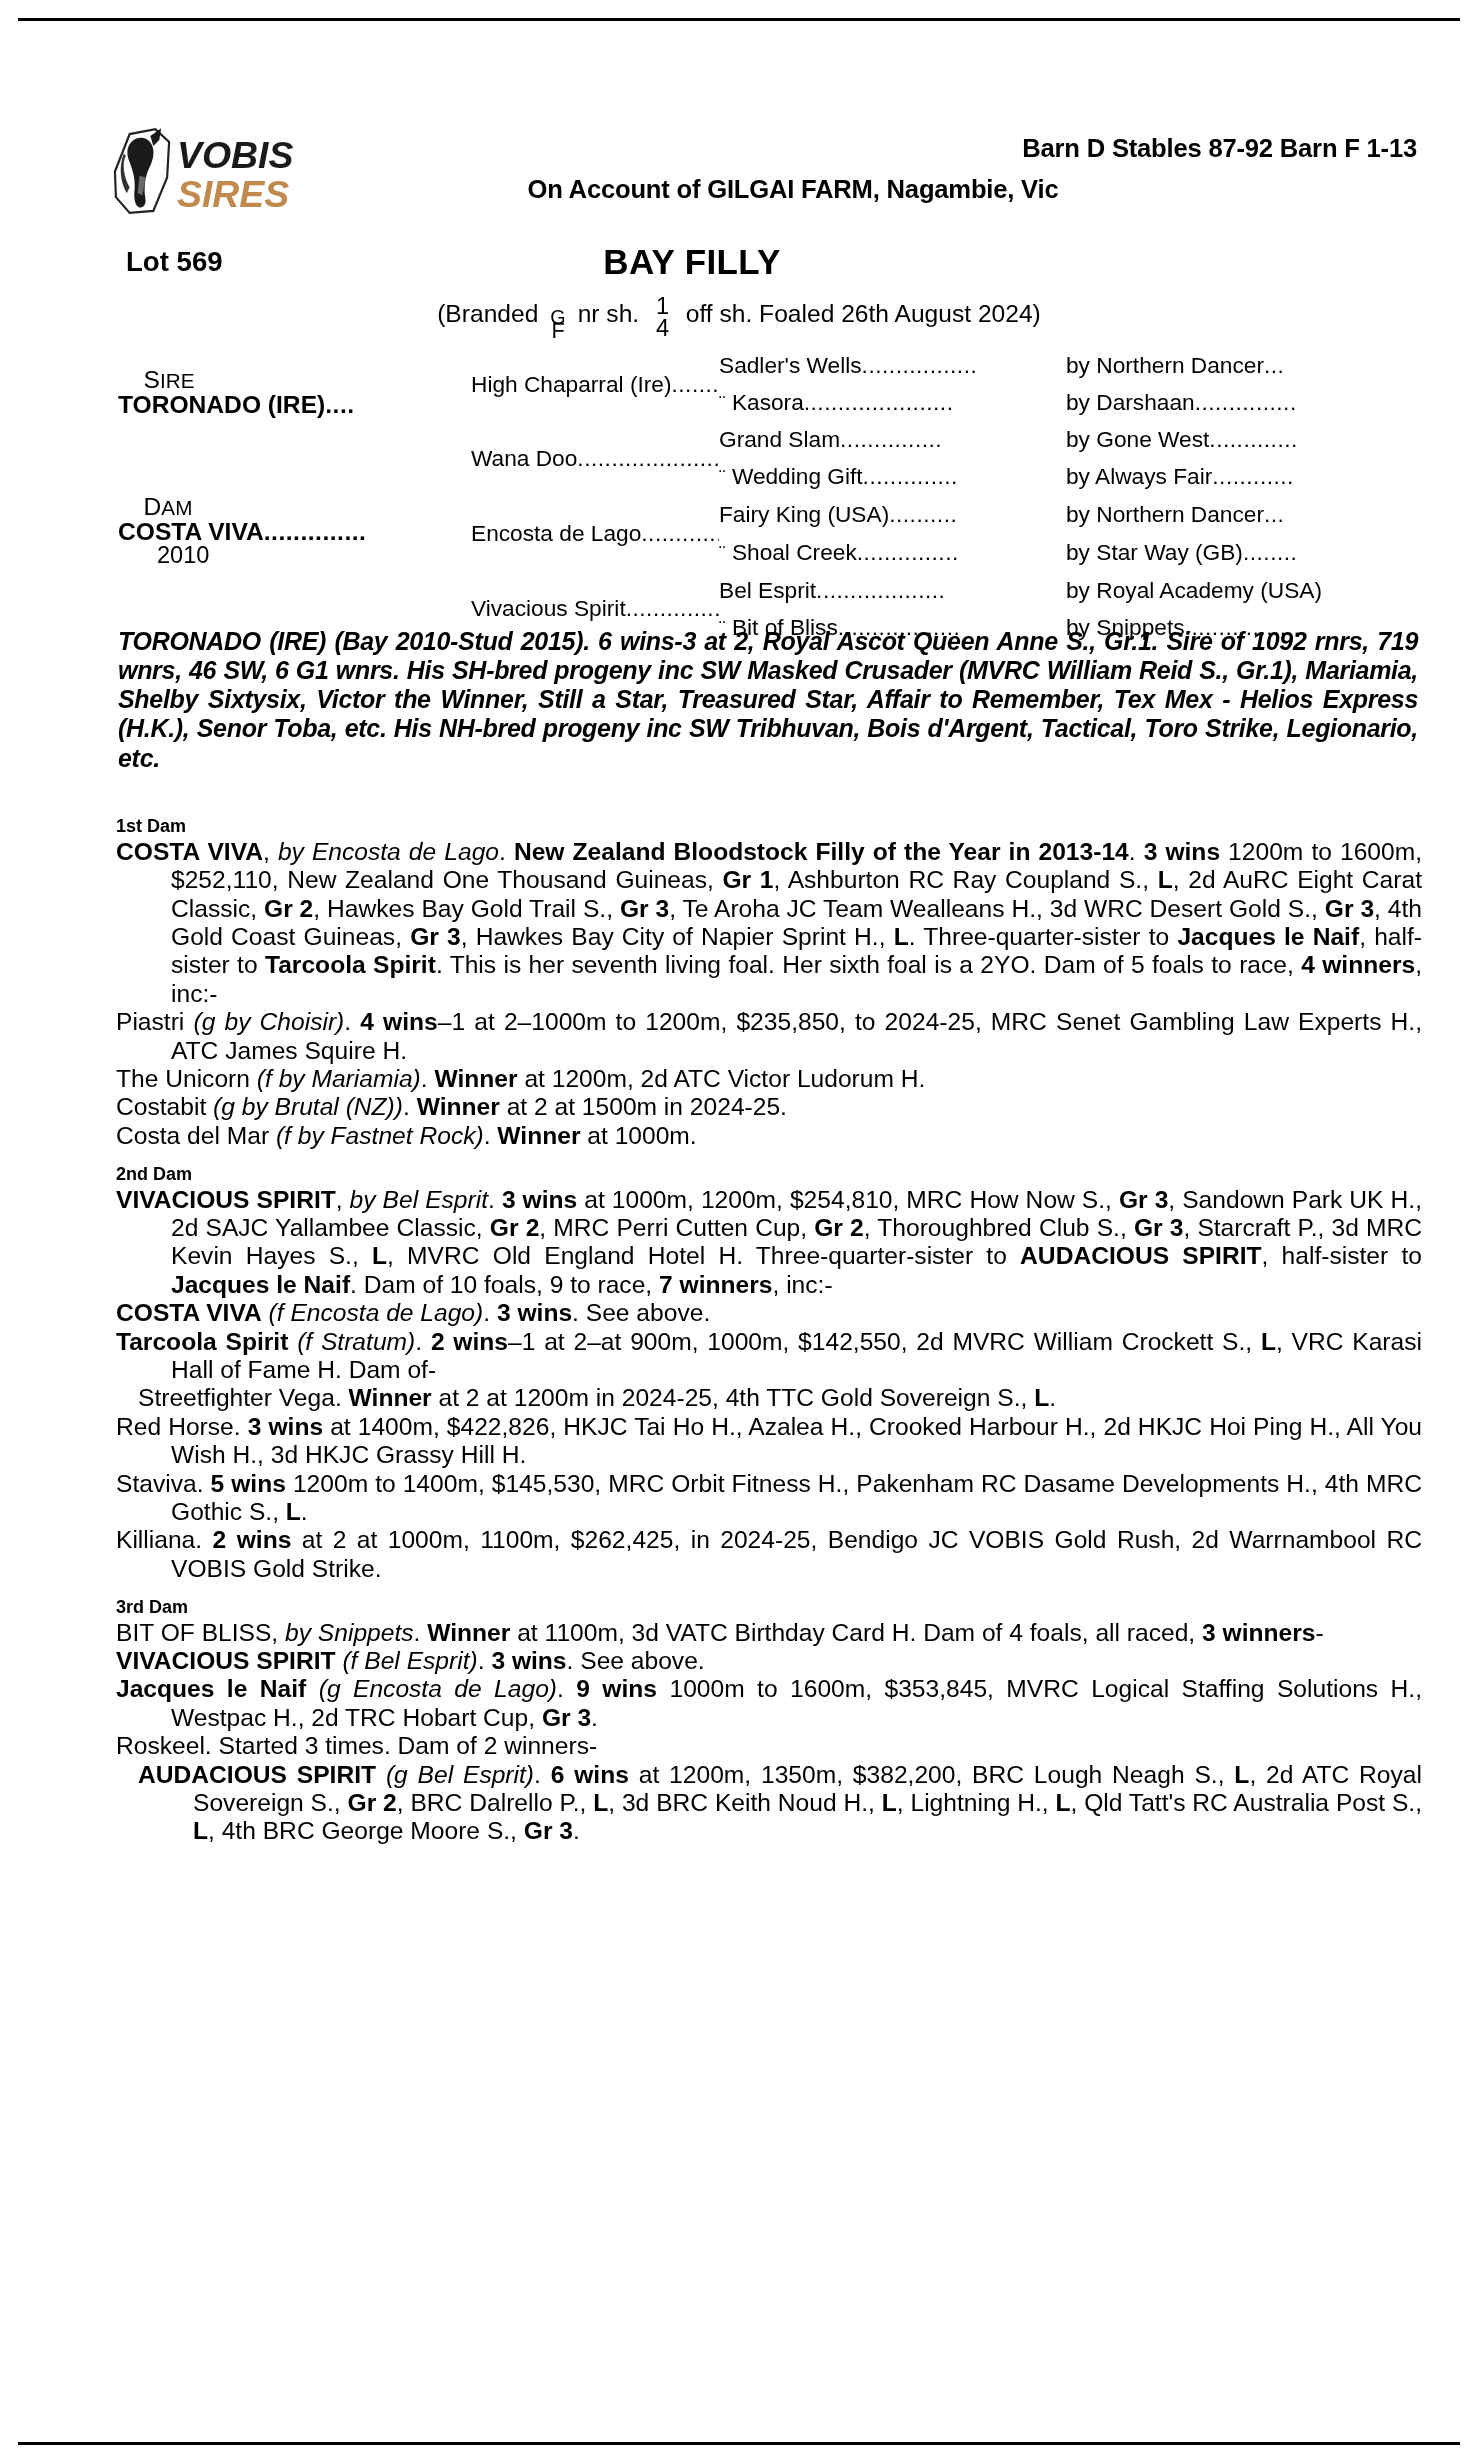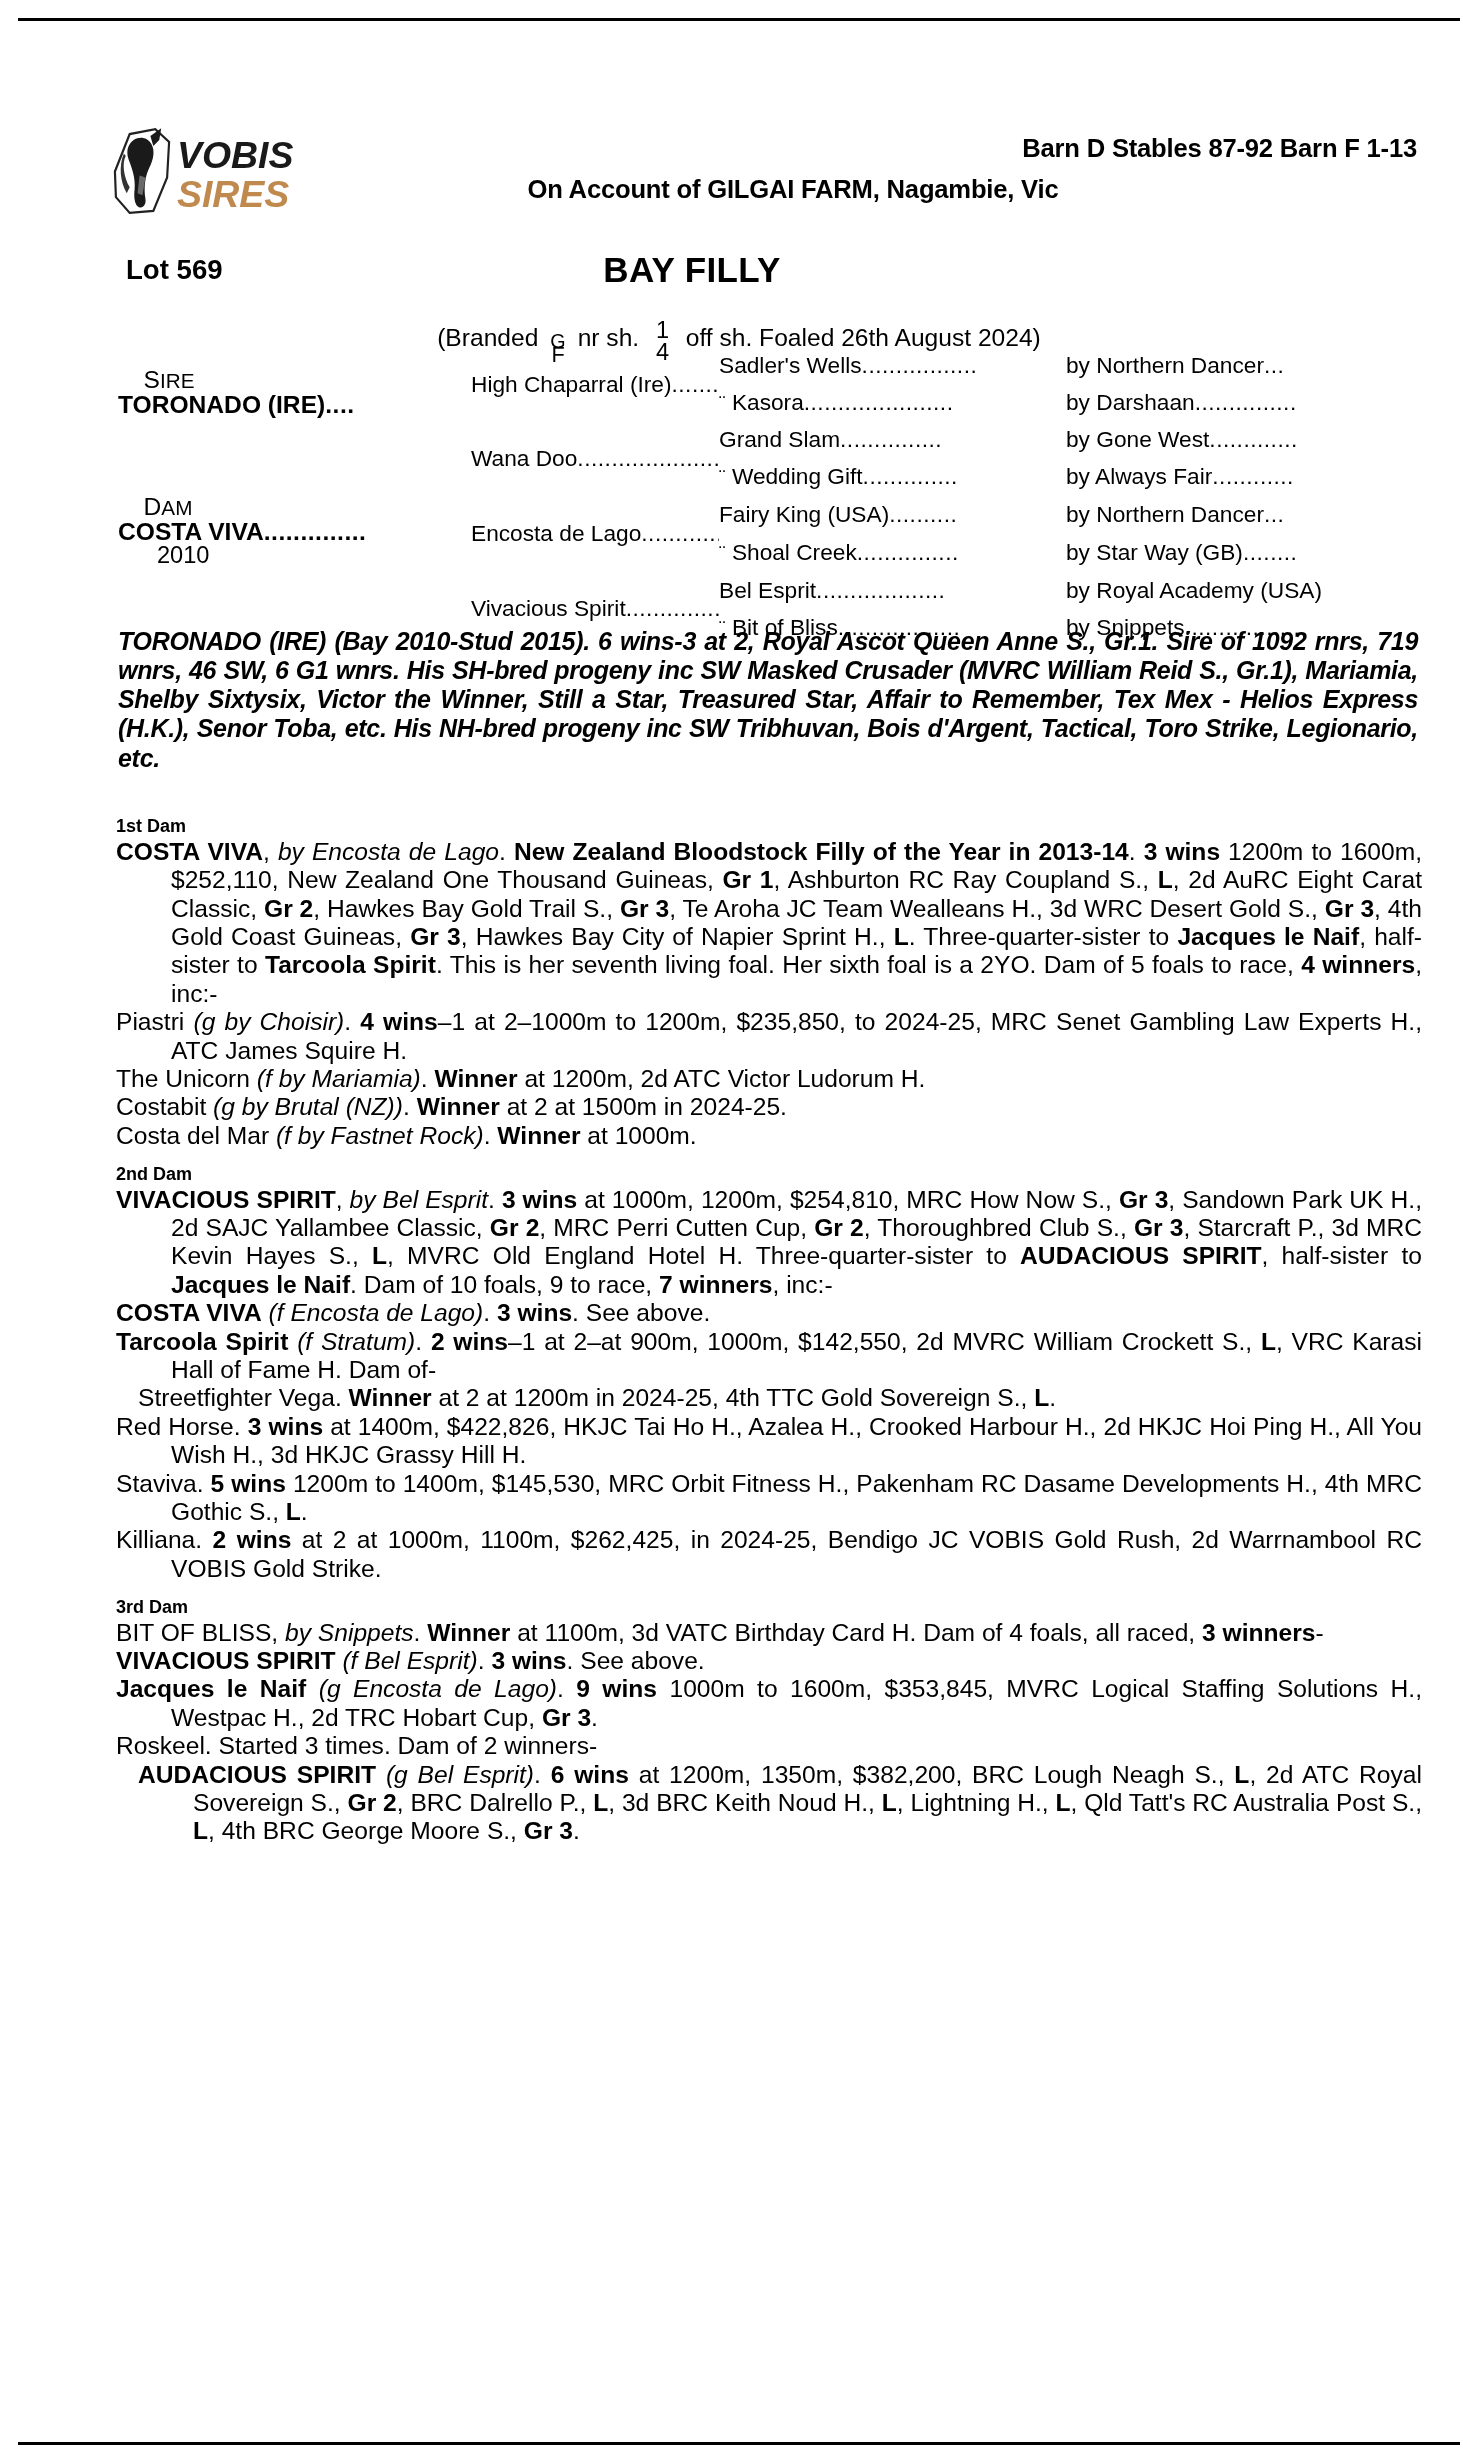--- a/index.html
+++ b/index.html
@@ -67,21 +67,20 @@
     padding-left: 108px;
     box-sizing: border-box;
     letter-spacing: -0.2px;
   }
 
   .lot-row {
     position: absolute;
     top: 246px;
     left: 0; width: 1384px;
     height: 43px;
-    margin-top: 8px;
   }
   .lot-number {
     position: absolute;
     left: 126px; top: 0;
     font-size: 27.6px;
     font-weight: bold;
   }
   .sex-title {
     position: absolute;
     left: 0; right: 0; top: -3.9px;
@@ -91,21 +90,20 @@
     letter-spacing: 0.4px;
   }
 
   .branded-line {
     position: absolute;
     top: 296px;
     left: 0; right: 0;
     text-align: center;
     font-size: 24.6px;
     white-space: nowrap;
-    margin-top: 24px;
   }
   .brandmark {
     display: inline-block;
     position: relative;
     width: 25.6px;
     vertical-align: -2px;
     font-size: 20.7px;
     line-height: 1;
     text-align: center;
   }

